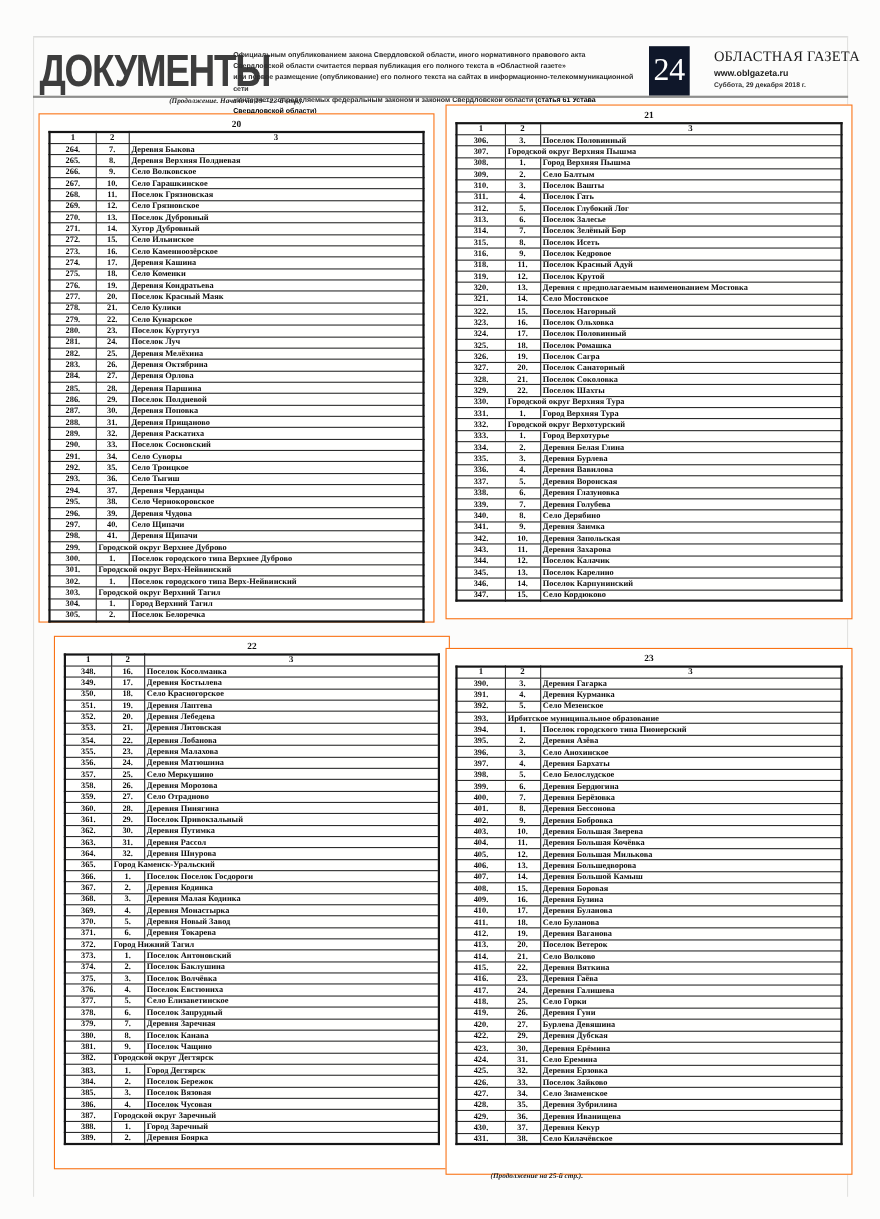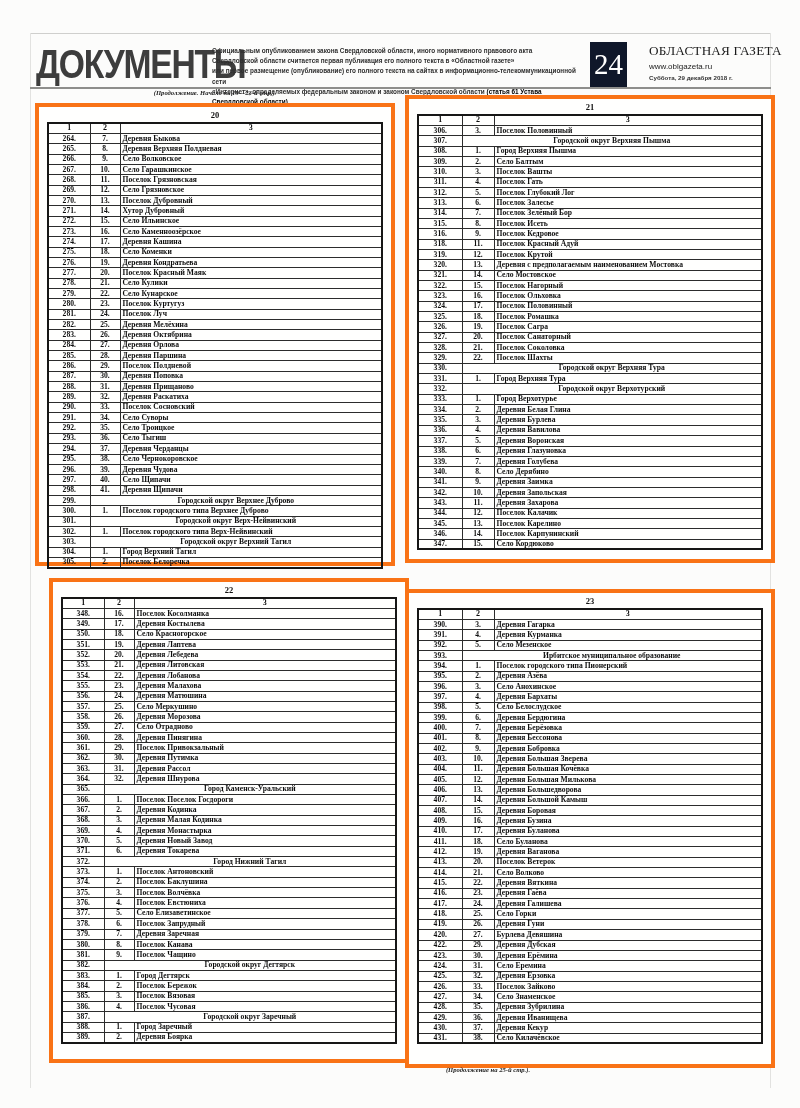--- a/index.html
+++ b/index.html
@@ -27,34 +27,34 @@
     font-size:6.4px;line-height:10.2px;font-weight:700;color:#2e2e2e;
   }
   .disclaimer .b{font-weight:900;color:#000;}
   .page-box{
     position:absolute;left:590px;top:42px;width:37px;height:45px;
     background:#0f172a;color:#fff;display:flex;align-items:center;justify-content:center;
     font-family:"Liberation Serif", serif;font-size:29px;font-weight:400;
   }
   .brand{position:absolute;left:649px;top:43px;width:125px;}
   .brand-name{font-family:"Liberation Serif", serif;font-size:13.2px;font-weight:400;color:#1a1a1a;letter-spacing:.2px;white-space:nowrap;}
-  .brand-url{font-family:"Liberation Sans", sans-serif;font-size:8px;font-weight:400;color:#222;margin-top:3px;}
+  .brand-url{font-family:"Liberation Sans", sans-serif;font-size:8px;font-weight:700;color:#222;margin-top:3px;}
   .brand-date{font-family:"Liberation Sans", sans-serif;font-size:6.2px;font-weight:700;color:#333;margin-top:3px;}
   .head-rule{position:absolute;left:30px;top:87px;width:741px;height:2px;background:#8e8e8c;}
 
   .cont-note{
     font-size:6.6px;font-weight:700;font-style:italic;color:#222;
     text-align:center;
   }
   .cont-top{position:absolute;left:35px;top:89px;width:360px;}
   .cont-bottom{position:absolute;left:338px;top:1066px;width:300px;}
 
   
   .panel{
-    position:absolute;background:#fffffe;border:4px solid #f97316;box-sizing:border-box;
+    position:absolute;background:#fffffe;border:1px solid #f97316;box-sizing:border-box;
   }
   #panel-0{left:35px;top:103px;width:360px;height:463px;}
   #panel-1{left:405px;top:95px;width:370px;height:468px;}
   #panel-2{left:49px;top:578px;width:360px;height:485px;}
   #panel-3{left:405px;top:589px;width:370px;height:479px;}
   .tnum{
     text-align:center;font-size:8.5px;font-weight:700;color:#111;
     padding-top:3px;height:11px;line-height:11px;
   }
   table.doc-table{
@@ -65,21 +65,21 @@
   table.doc-table th, table.doc-table td{
     border:1px solid #2c2c2c;
     height:10.35px;box-sizing:border-box;
     font-family:"Liberation Serif", serif;
     font-size:7.6px;line-height:8px;font-weight:700;color:#0e0e0e;
     padding:0 2px;overflow:hidden;white-space:nowrap;
   }
   table.doc-table th{text-align:center;font-size:8px;}
   td.c1, td.c2{text-align:center;}
   td.c3{text-align:left;padding-left:4px;}
-  td.grp{text-align:center;}
+  td.grp{text-align:left;}
 </style>
 </head>
 <body>
 
 <div class="hairline-top"></div>
 <div class="frame-left"></div>
 <div class="frame-right"></div>
 
 <div class="masthead-title">ДОКУМЕНТЫ</div>
 

